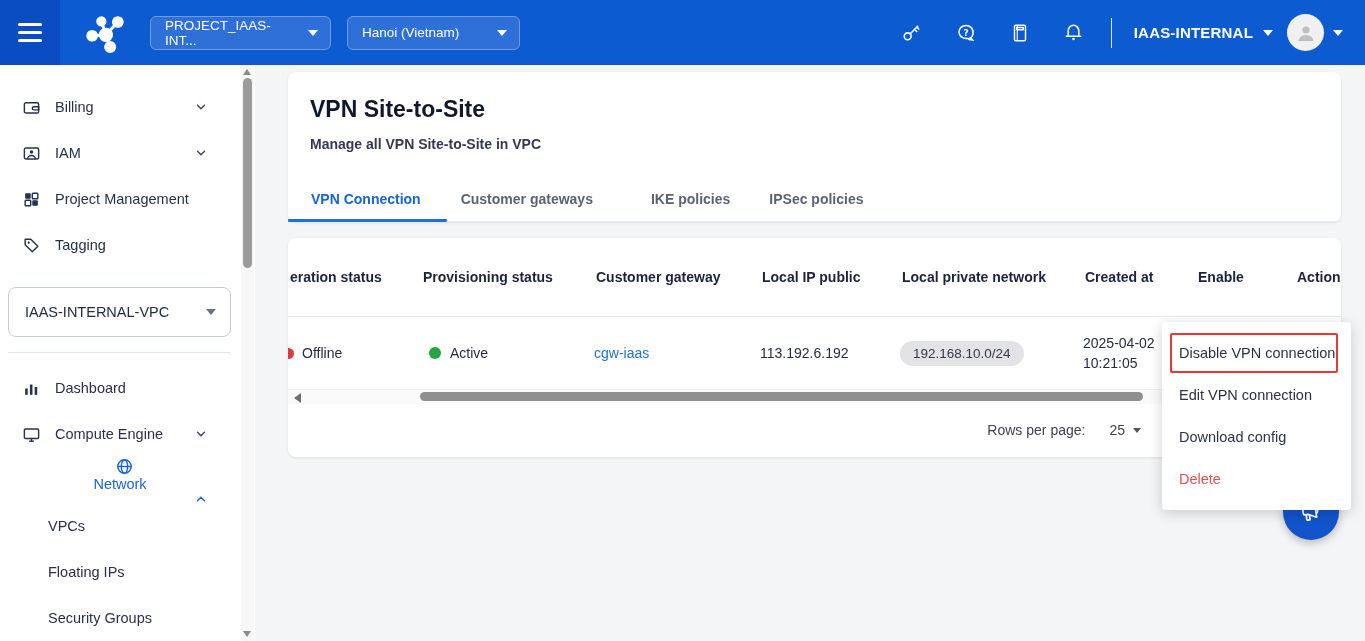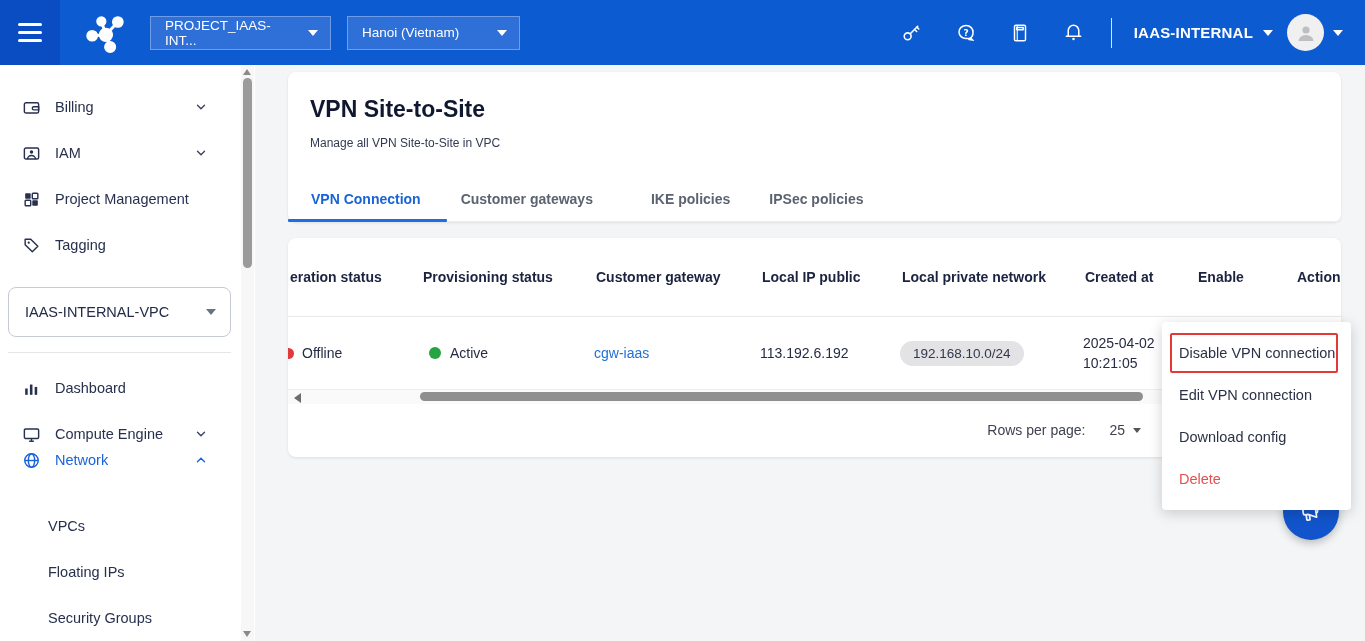--- a/index.html
+++ b/index.html
@@ -16,21 +16,21 @@
     background:#0d5bd0; display:flex; align-items:center; z-index:20;
   }
   .hamburger {
     width:60px; height:65px; background:#0a4dc2; border:none; cursor:pointer;
     display:flex; flex-direction:column; justify-content:center; align-items:center; gap:5px;
   }
   .hamburger span { display:block; width:24px; height:3px; background:#fff; border-radius:2px; }
   .logo { width:90px; display:flex; justify-content:center; align-items:center; color:#fff; }
   .nav-select {
     height:34px; margin-right:16px; padding:0 12px 0 14px;
-    background:#2e6fd8; border:1px solid #6f9ce8; border-radius:0;
+    background:#2e6fd8; border:1px solid #6f9ce8; border-radius:6px;
     display:flex; align-items:center; gap:26px; color:#fff; font-size:13.5px; cursor:pointer;
   }
   .nav-select .caret { border:5px solid transparent; border-top:6px solid #fff; margin-top:5px; }
   .nav-right { margin-left:auto; display:flex; align-items:center; gap:0; padding-right:22px; }
   .nav-icon-btn {
     width:54px; height:40px; background:transparent; border:none; color:#fff;
     display:flex; align-items:center; justify-content:center; cursor:pointer;
   }
   .nav-divider { width:1px; height:30px; background:rgba(255,255,255,.85); margin:0 14px 0 10px; }
   .tenant { display:flex; align-items:center; gap:10px; color:#fff; font-size:15px; font-weight:bold;
@@ -65,21 +65,21 @@
   .side-divider { position:absolute; left:8px; top:287px; width:223px; height:1px; background:#e4e6ea; }
   .side-scroll { position:absolute; top:0; left:241px; width:13px; height:576px; background:#f7f7f7; }
   .side-scroll .thumb { position:absolute; left:2px; top:13px; width:9px; height:190px; background:#9b9b9b; border-radius:5px; cursor:pointer; }
   .tri-up { position:absolute; top:4px; left:2px; width:0; height:0; border:4.5px solid transparent; border-bottom:6px solid #8a8a8a; border-top:none; cursor:pointer; }
   .tri-down { position:absolute; bottom:4px; left:2px; width:0; height:0; border:4.5px solid transparent; border-top:6px solid #8a8a8a; border-bottom:none; cursor:pointer; }
 
   
   .card { position:absolute; background:#fff; border-radius:8px; box-shadow:0 1px 3px rgba(20,30,60,.10); }
   .card-header { left:288px; top:72px; width:1053px; height:150px; }
   .page-title { position:absolute; left:22px; top:24px; font-size:23px; font-weight:bold; color:#10182f; }
-  .page-subtitle { position:absolute; left:22px; top:64px; font-size:12px; color:#333a50; }
+  .page-subtitle { position:absolute; left:22px; top:64px; font-size:14px; color:#333a50;font-weight:bold; }
   .create-btn {
     position:absolute; left:852px; top:25px; width:178px; height:36px;
     background:#0f62d6; color:#fff; border:none; border-radius:6px;
     font-size:14.5px; font-weight:bold; cursor:pointer; font-family:inherit;
   }
   .tabs { position:absolute; left:0; bottom:0; width:100%; height:46px; display:flex; align-items:center; border-bottom:1px solid #ebecee; }
   .tab { background:none; border:none; font-family:inherit; font-size:14px; font-weight:bold; color:#5c6370; cursor:pointer; }
   .tab.active { color:#1664d5; }
   .tab-indicator { position:absolute; left:0; bottom:-1px; width:159px; height:3px; background:#1d6fe0; border-radius:1px; }
 
@@ -278,21 +278,21 @@
           <line x1="12" y1="17" x2="12" y2="20.5"></line>
       </svg>
     </span>
     <span>Compute Engine</span>
     <span class="chev">
       <svg width="14" height="14" viewBox="0 0 24 24" fill="none" stroke="currentColor" stroke-width="2.4" stroke-linecap="round">
           <polyline points="6,9 12,15 18,9"></polyline>
         </svg>
     </span>
   </button>
-  <button class="side-item active" style="top:372px;">
+  <button class="side-item active" style="top:392px;flex-direction:column;">
     <span class="s-icon">
       <svg width="19" height="19" viewBox="0 0 24 24" fill="none" stroke="currentColor" stroke-width="1.8">
         <circle cx="12" cy="12" r="8.5"></circle>
           <ellipse cx="12" cy="12" rx="4" ry="8.5"></ellipse>
           <line x1="3.5" y1="12" x2="20.5" y2="12"></line>
       </svg>
     </span>
     <span>Network</span>
     <span class="chev">
       <svg width="14" height="14" viewBox="0 0 24 24" fill="none" stroke="currentColor" stroke-width="2.4" stroke-linecap="round">

